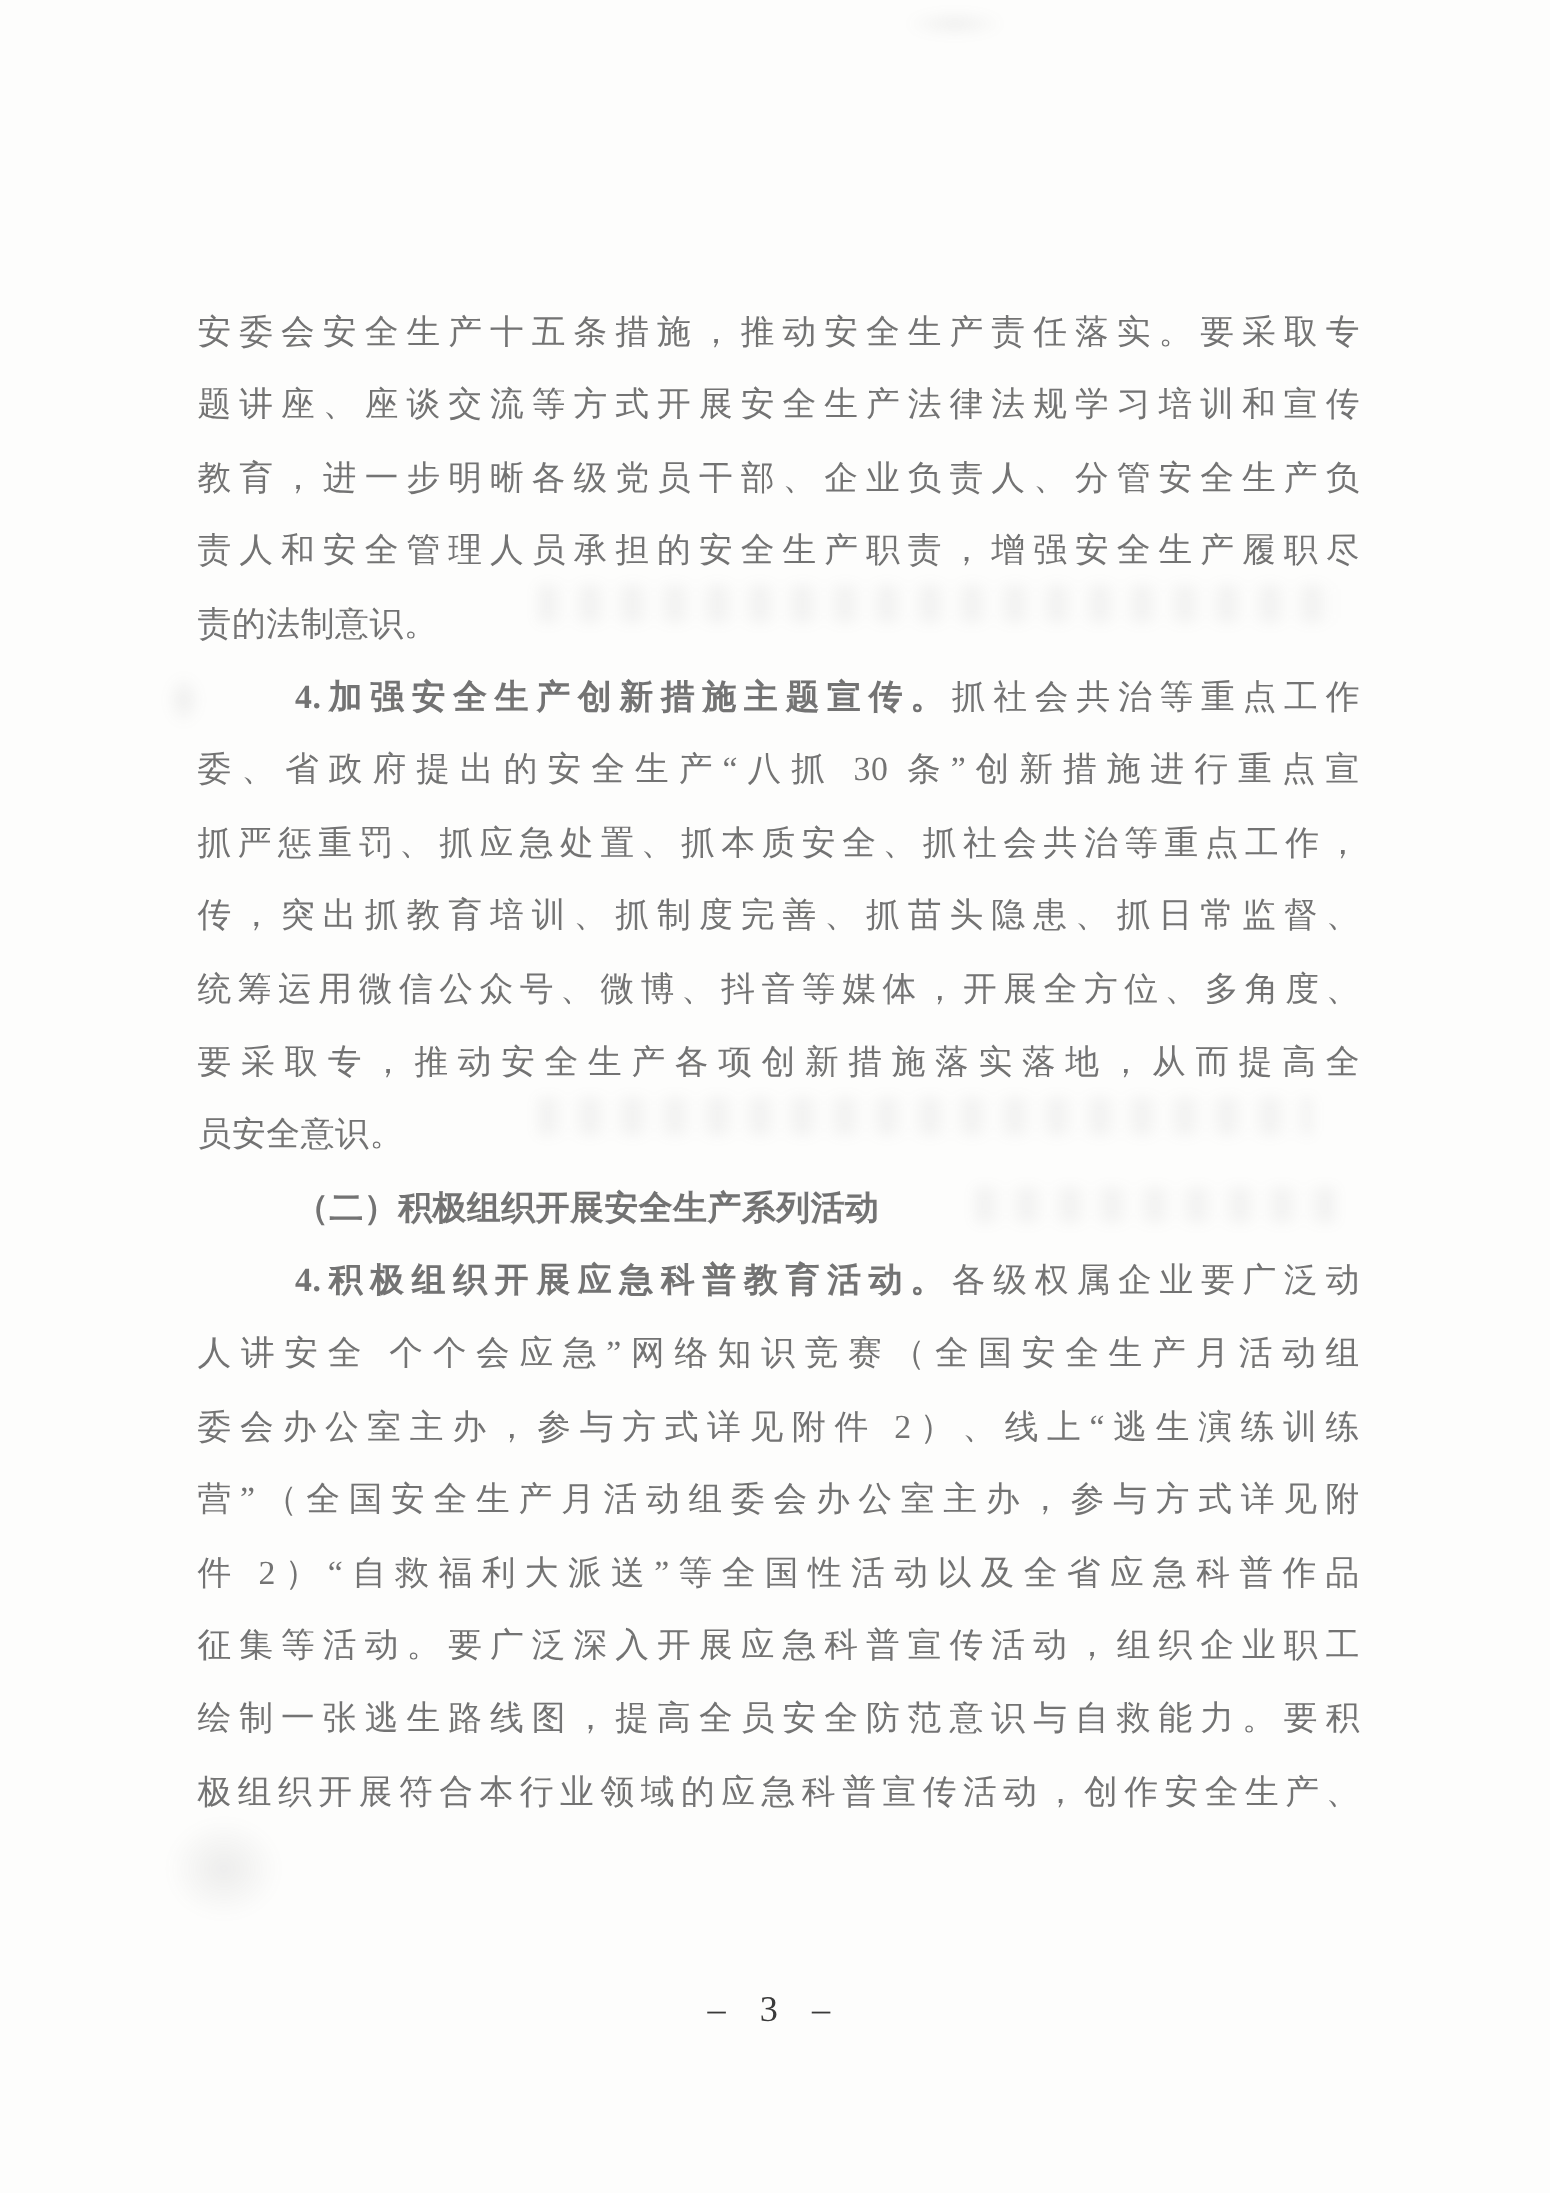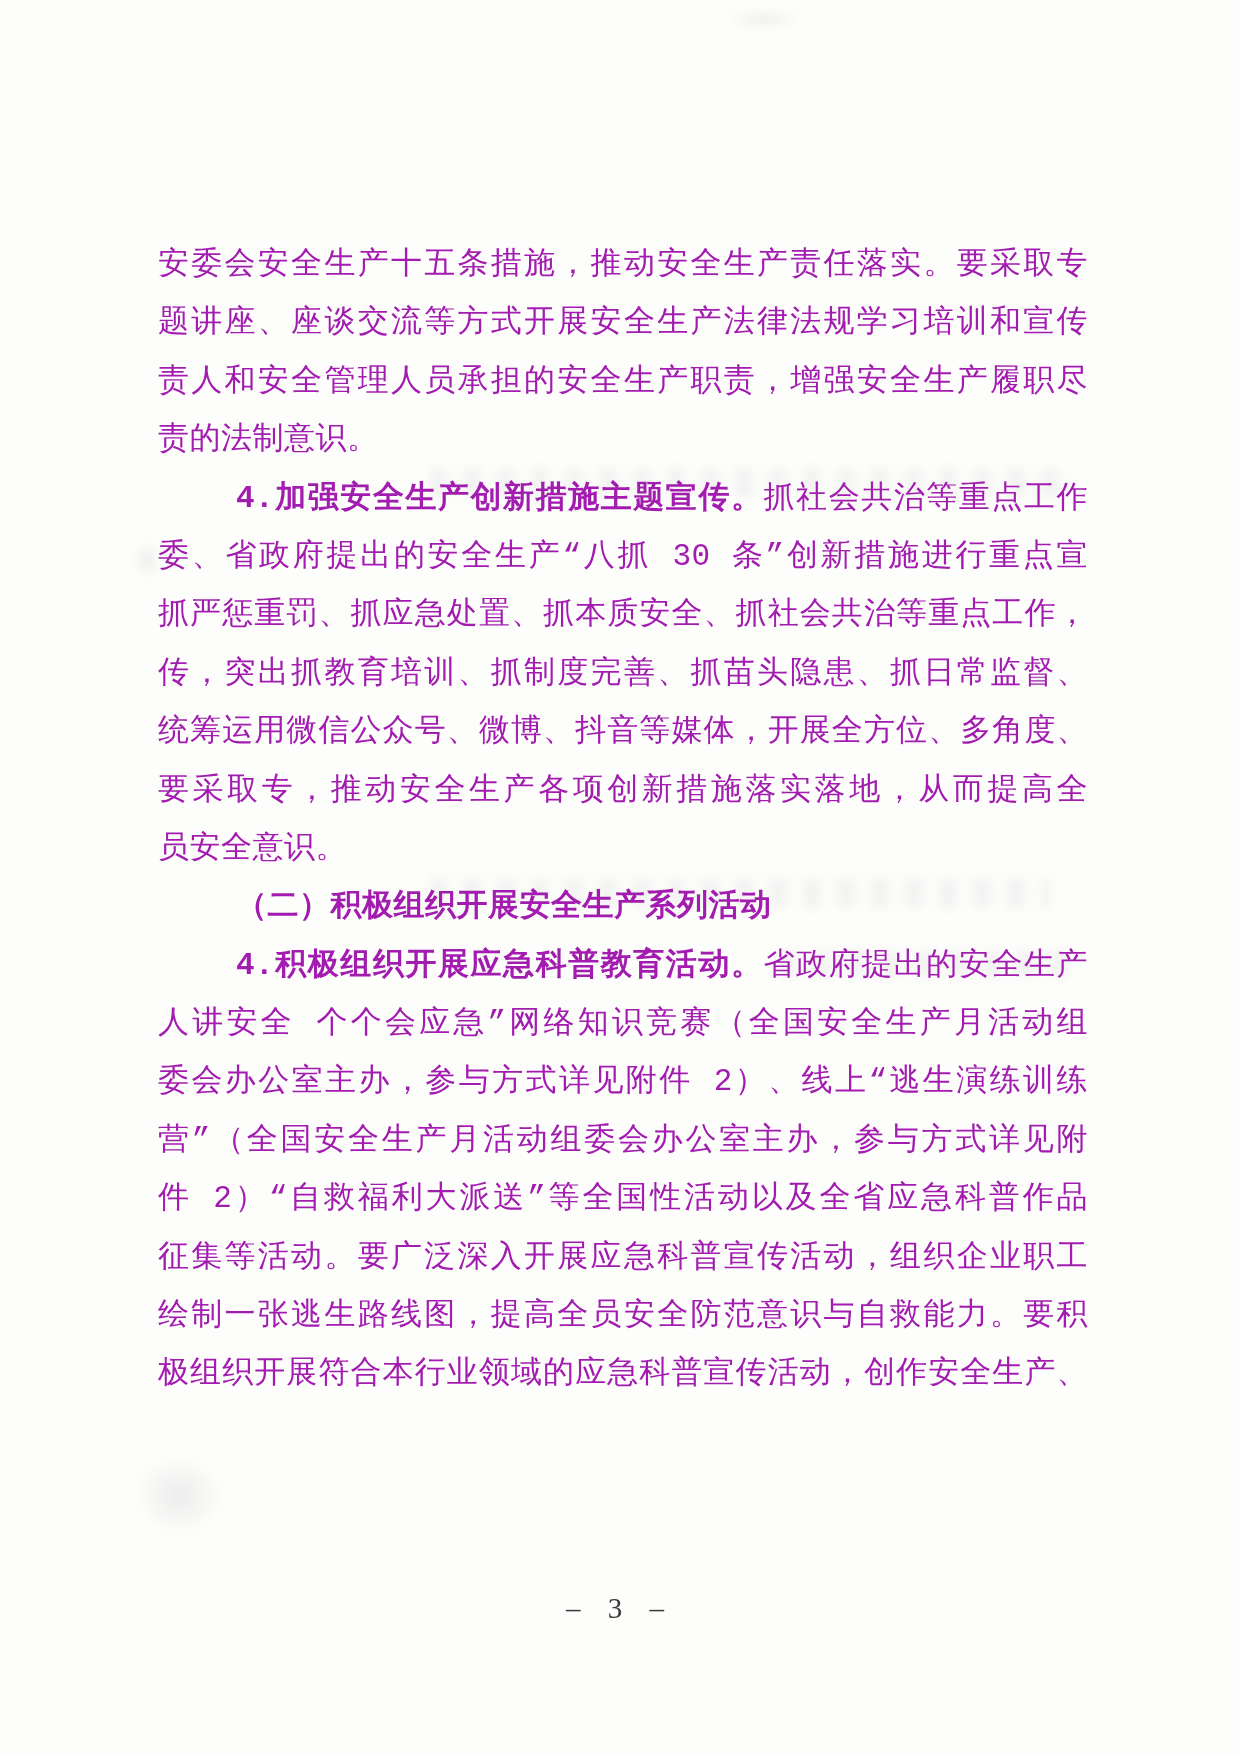--- a/index.html
+++ b/index.html
@@ -13,23 +13,22 @@
     height: 1754px;
     background: #fdfdfc;
     overflow: hidden;
     font-family: "Liberation Serif", "DejaVu Serif", serif;
   }
   .doc-body {
     position: absolute;
     left: 158px;
     top: 236px;
     width: 930px;
-    color: #a21caf;
-    font-size: 31px;
-    font-family: Liberation Mono, monospace;
+    color: #737373;
+    font-size: 27px;
   }
   .line {
     height: 58.4px;
     line-height: 58.4px;
     text-align: left;
     letter-spacing: 0.5px;
   }
   .line.fill {
     text-align: justify;
     text-align-last: justify;
@@ -77,31 +76,32 @@
   <div class="artifact ghost-row" style="left:430px; top:468px; width:640px; height:30px;"></div>
   <div class="artifact ghost-row" style="left:430px; top:878px; width:620px; height:30px;"></div>
   <div class="artifact ghost-row" style="left:780px; top:950px; width:290px; height:28px;"></div>
   <div class="artifact speck" style="left:134px; top:540px; width:26px; height:40px;"></div>
   <div class="artifact speck" style="left:134px; top:1455px; width:90px; height:80px;"></div>
   <div class="artifact speck" style="left:724px; top:10px; width:80px; height:18px;"></div>
 
   <div class="doc-body">
       <div class="line fill"><span>安委会安全生产十五条措施，推动安全生产责任落实。要采取专</span></div>
       <div class="line fill"><span>题讲座、座谈交流等方式开展安全生产法律法规学习培训和宣传</span></div>
+      <div class="line fill"><span>教育，进一步明晰各级党员干部、企业负责人、分管安全生产负</span></div>
       <div class="line fill"><span>责人和安全管理人员承担的安全生产职责，增强安全生产履职尽</span></div>
       <div class="line"><span>责的法制意识。</span></div>
       <div class="line fill indent"><span class="bold">4.加强安全生产创新措施主题宣传。</span><span>抓社会共治等重点工作</span></div>
       <div class="line fill"><span>委、省政府提出的安全生产“八抓 30 条”创新措施进行重点宣</span></div>
       <div class="line fill"><span>抓严惩重罚、抓应急处置、抓本质安全、抓社会共治等重点工作，</span></div>
       <div class="line fill"><span>传，突出抓教育培训、抓制度完善、抓苗头隐患、抓日常监督、</span></div>
       <div class="line fill"><span>统筹运用微信公众号、微博、抖音等媒体，开展全方位、多角度、</span></div>
       <div class="line fill"><span>要采取专，推动安全生产各项创新措施落实落地，从而提高全</span></div>
       <div class="line"><span>员安全意识。</span></div>
       <div class="line indent"><span class="bold">（二）积极组织开展安全生产系列活动</span></div>
-      <div class="line fill indent"><span class="bold">4.积极组织开展应急科普教育活动。</span><span>省政府提出的安全生产</span></div>
+      <div class="line fill indent"><span class="bold">4.积极组织开展应急科普教育活动。</span><span>各级权属企业要广泛动</span></div>
       <div class="line fill"><span>人讲安全 个个会应急”网络知识竞赛（全国安全生产月活动组</span></div>
       <div class="line fill"><span>委会办公室主办，参与方式详见附件 2）、线上“逃生演练训练</span></div>
       <div class="line fill"><span>营”（全国安全生产月活动组委会办公室主办，参与方式详见附</span></div>
       <div class="line fill"><span>件 2）“自救福利大派送”等全国性活动以及全省应急科普作品</span></div>
       <div class="line fill"><span>征集等活动。要广泛深入开展应急科普宣传活动，组织企业职工</span></div>
       <div class="line fill"><span>绘制一张逃生路线图，提高全员安全防范意识与自救能力。要积</span></div>
       <div class="line fill"><span>极组织开展符合本行业领域的应急科普宣传活动，创作安全生产、</span></div>
     </div>
 
   <div class="page-number">– 3 –</div>

